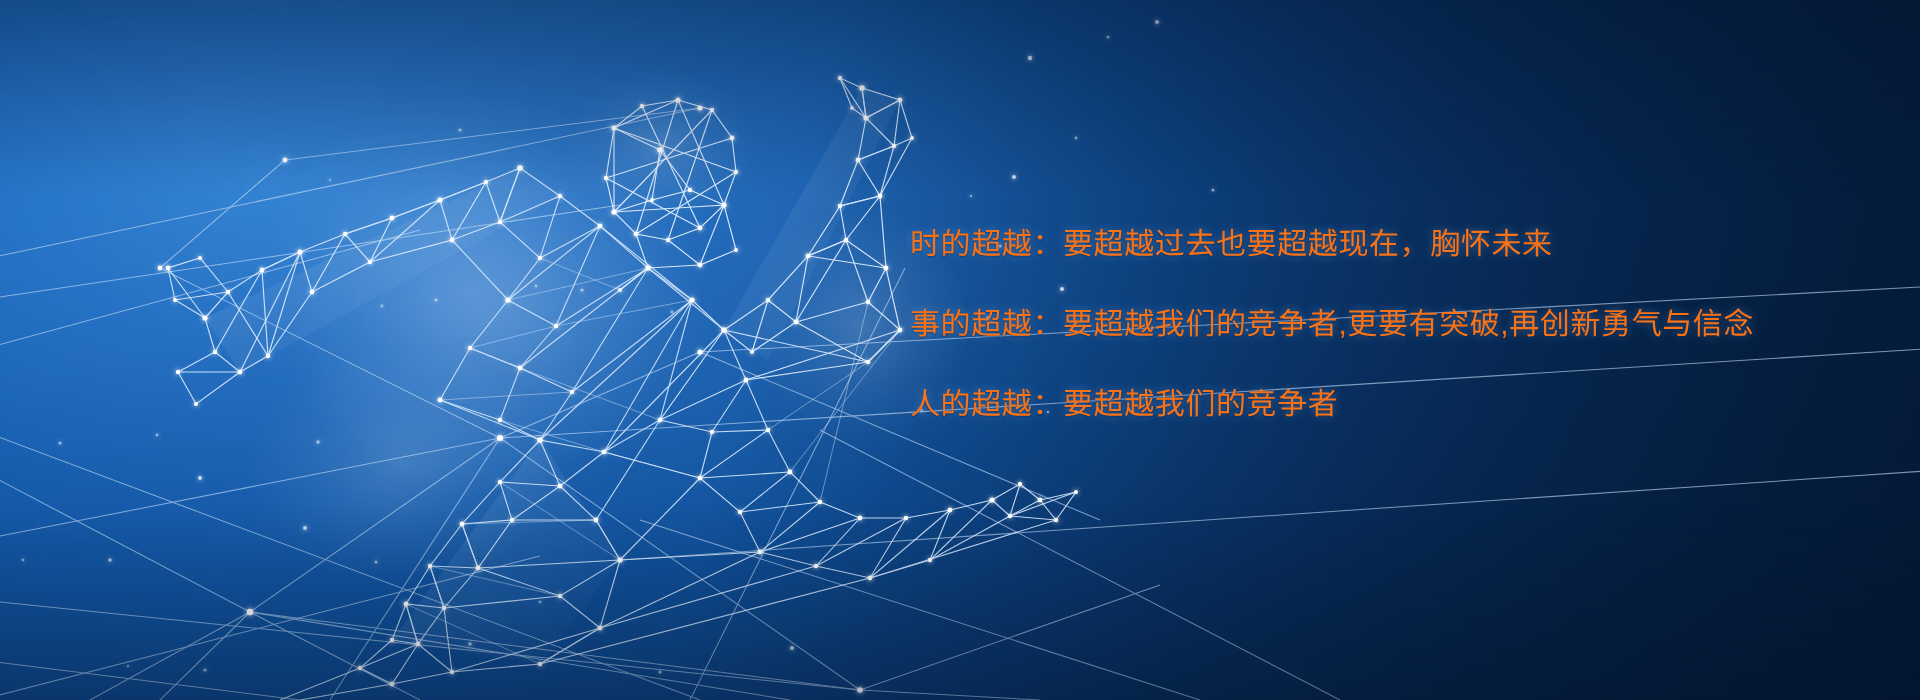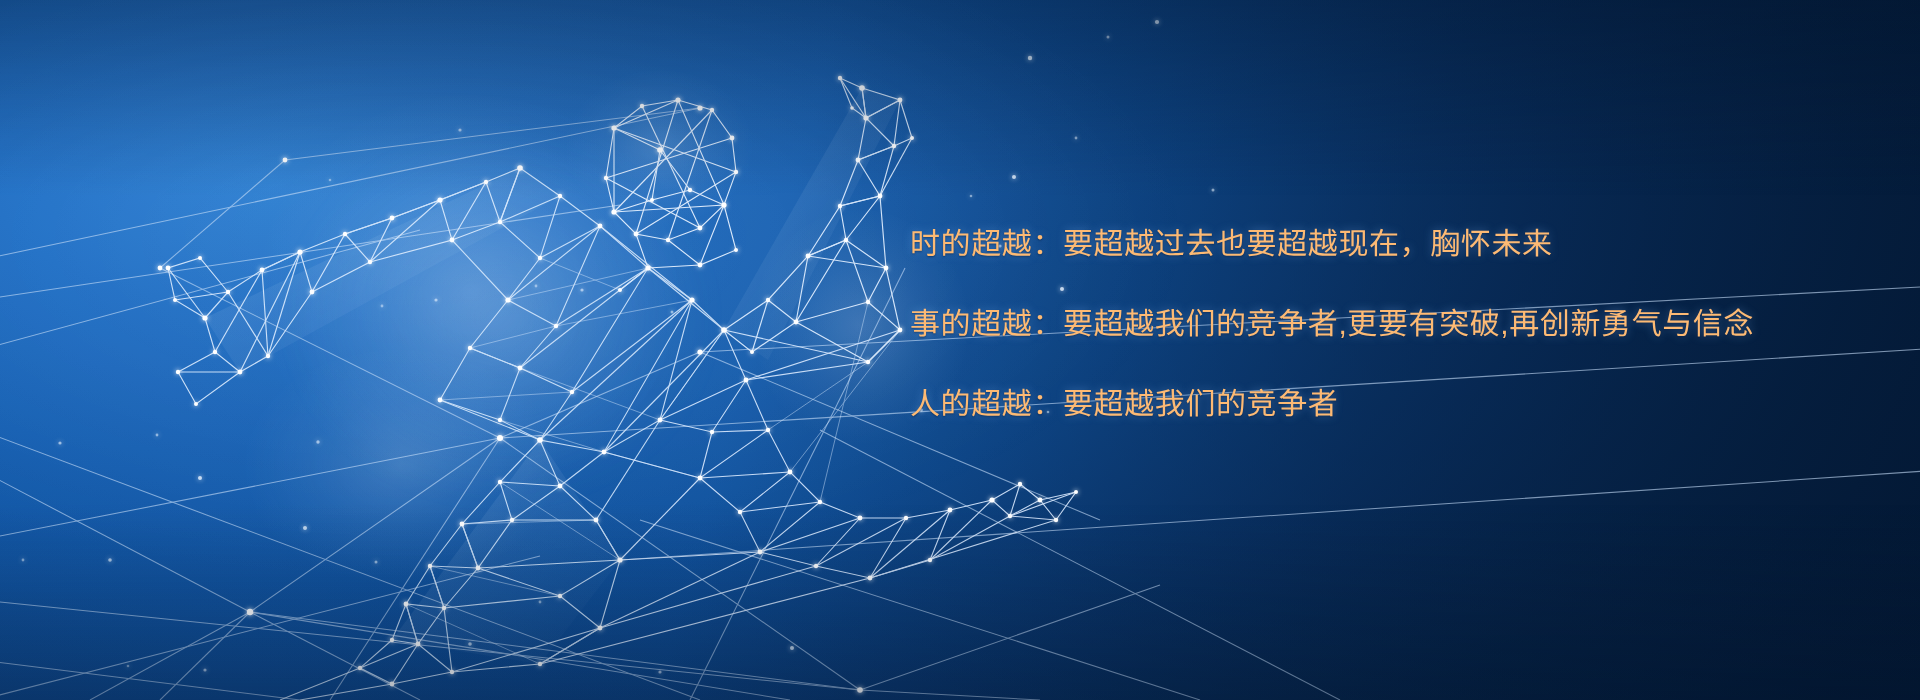--- a/index.html
+++ b/index.html
@@ -54,21 +54,21 @@
     pointer-events: none;
   }
   
   .copy {
     position: absolute;
     left: 910px;
     top: 228px;
     width: 760px;
   }
   .copy-line {
-    color: #fdba74;
+    color: #f97316;
     font-size: 30px;
     line-height: 32px;
     letter-spacing: 0.6px;
     white-space: nowrap;
     margin: 0 0 48px 0;
     text-shadow: 0 0 10px rgba(120,175,240,0.45), 0 1px 2px rgba(0,20,50,0.55);
     font-weight: 400;
   }
   .copy-line:last-child { margin-bottom: 8px; }
 </style>

